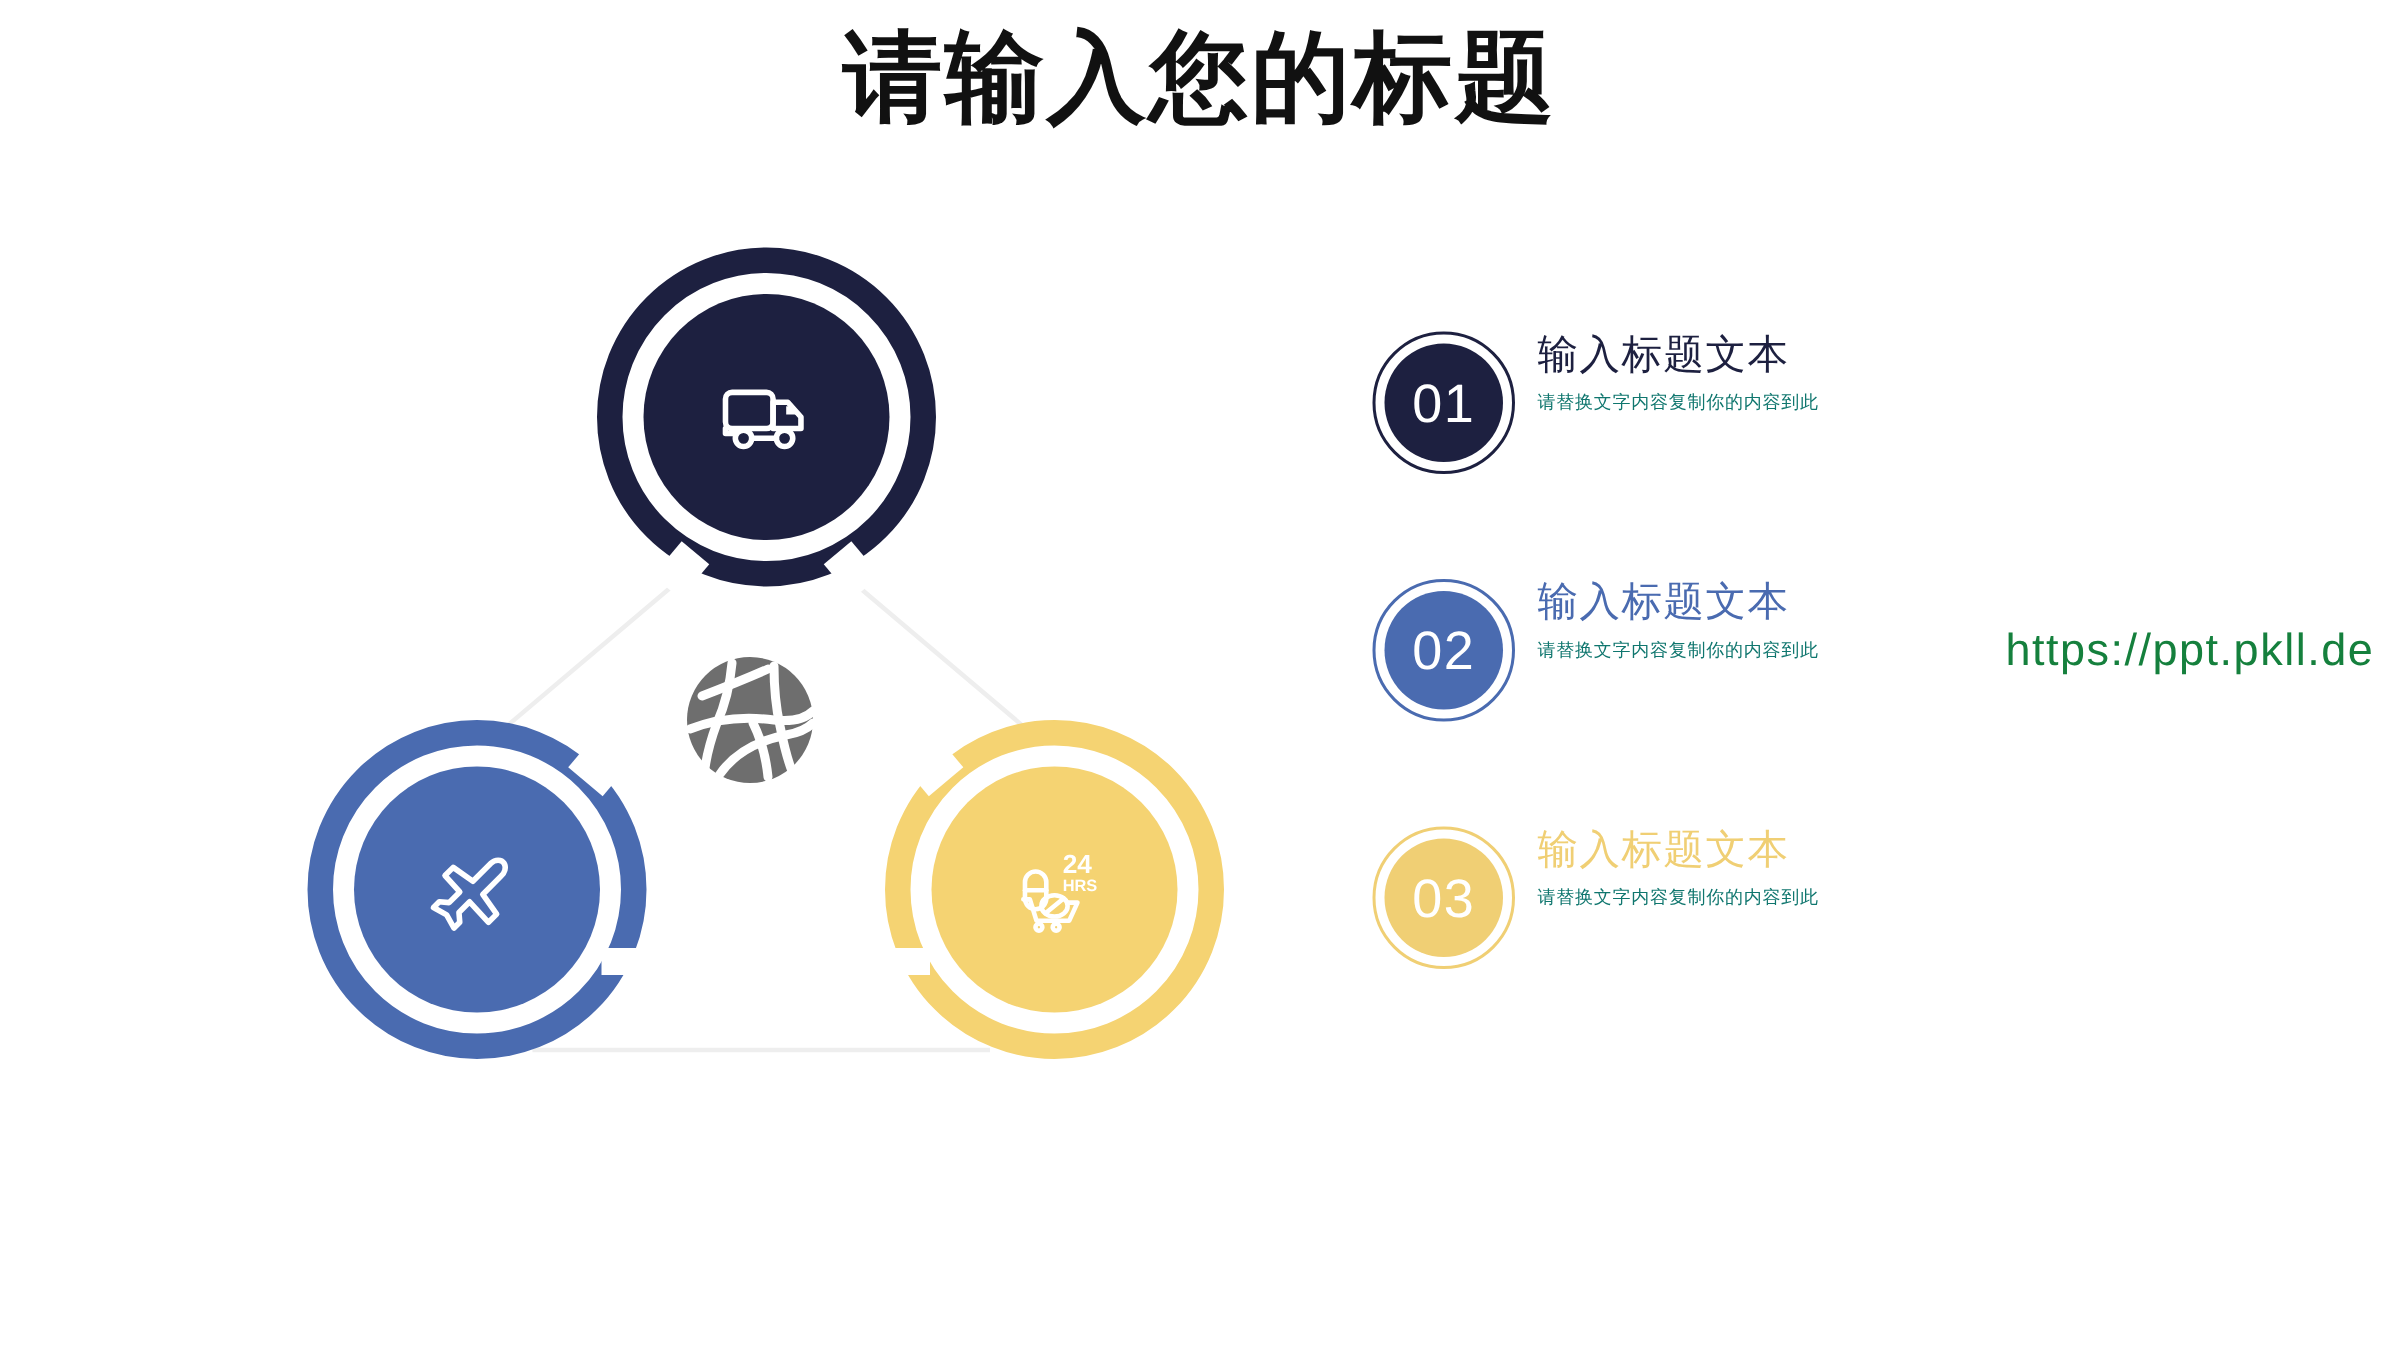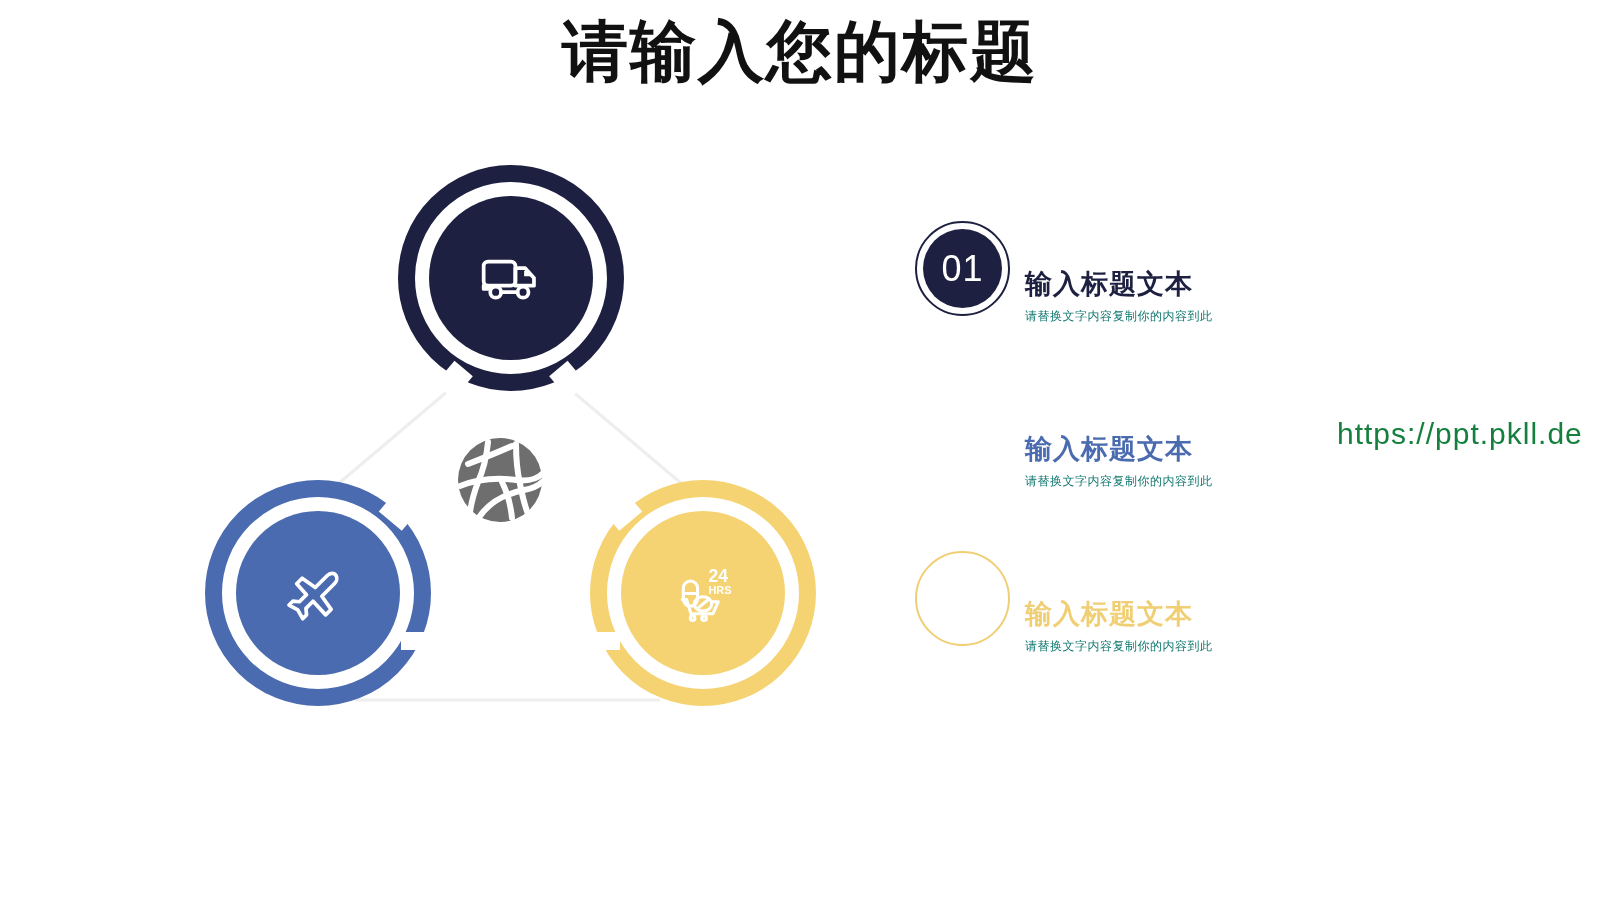--- a/index.html
+++ b/index.html
@@ -63,22 +63,22 @@
     border-radius:50%; background:var(--c);
     display:flex; align-items:center; justify-content:center;
     color:#ffffff; font-size:36px; font-weight:normal; letter-spacing:1px;
   }
   .badge.b1 { --c:#1d2040; }
   .badge.b2 { --c:#4a6bb0; }
   .badge.b3 { --c:#f0cf74; }
 
   .legend-text { position:absolute; left:110px; top:0; width:500px; }
   .legend-title {
-    font-size:27px; font-weight:bold; line-height:1.35;
-    letter-spacing:1px; margin-bottom:6px;margin-top:48px;
+    font-size:27px; font-weight:normal; line-height:1.35;
+    letter-spacing:1px; margin-bottom:6px;
   }
   .t1 { color:#1d2040; }
   .t2 { color:#4a6bb0; }
   .t3 { color:#f0cf74; }
   .legend-desc {
     font-size:12px; color:#0f766e; line-height:1.4; letter-spacing:0.5px;
     font-weight:normal;
   }
 
   
@@ -178,29 +178,34 @@
         <div class="badge-ring"></div>
         <div class="badge-disc">01</div>
       </div>
       <div class="legend-text">
         <div class="legend-title t1">输入标题文本</div>
         <div class="legend-desc">请替换文字内容复制你的内容到此</div>
       </div>
     </div>
 
     <div class="legend-item">
+      <div class="badge b2">
+        <div class="badge-ring"></div>
+        <div class="badge-disc">02</div>
+      </div>
       <div class="legend-text">
         <div class="legend-title t2">输入标题文本</div>
         <div class="legend-desc">请替换文字内容复制你的内容到此</div>
       </div>
     </div>
 
     <div class="legend-item">
       <div class="badge b3">
         <div class="badge-ring"></div>
+        <div class="badge-disc">03</div>
       </div>
       <div class="legend-text">
         <div class="legend-title t3">输入标题文本</div>
         <div class="legend-desc">请替换文字内容复制你的内容到此</div>
       </div>
     </div>
   </div>
 
   <div class="watermark">https://ppt.pkll.de</div>
 

